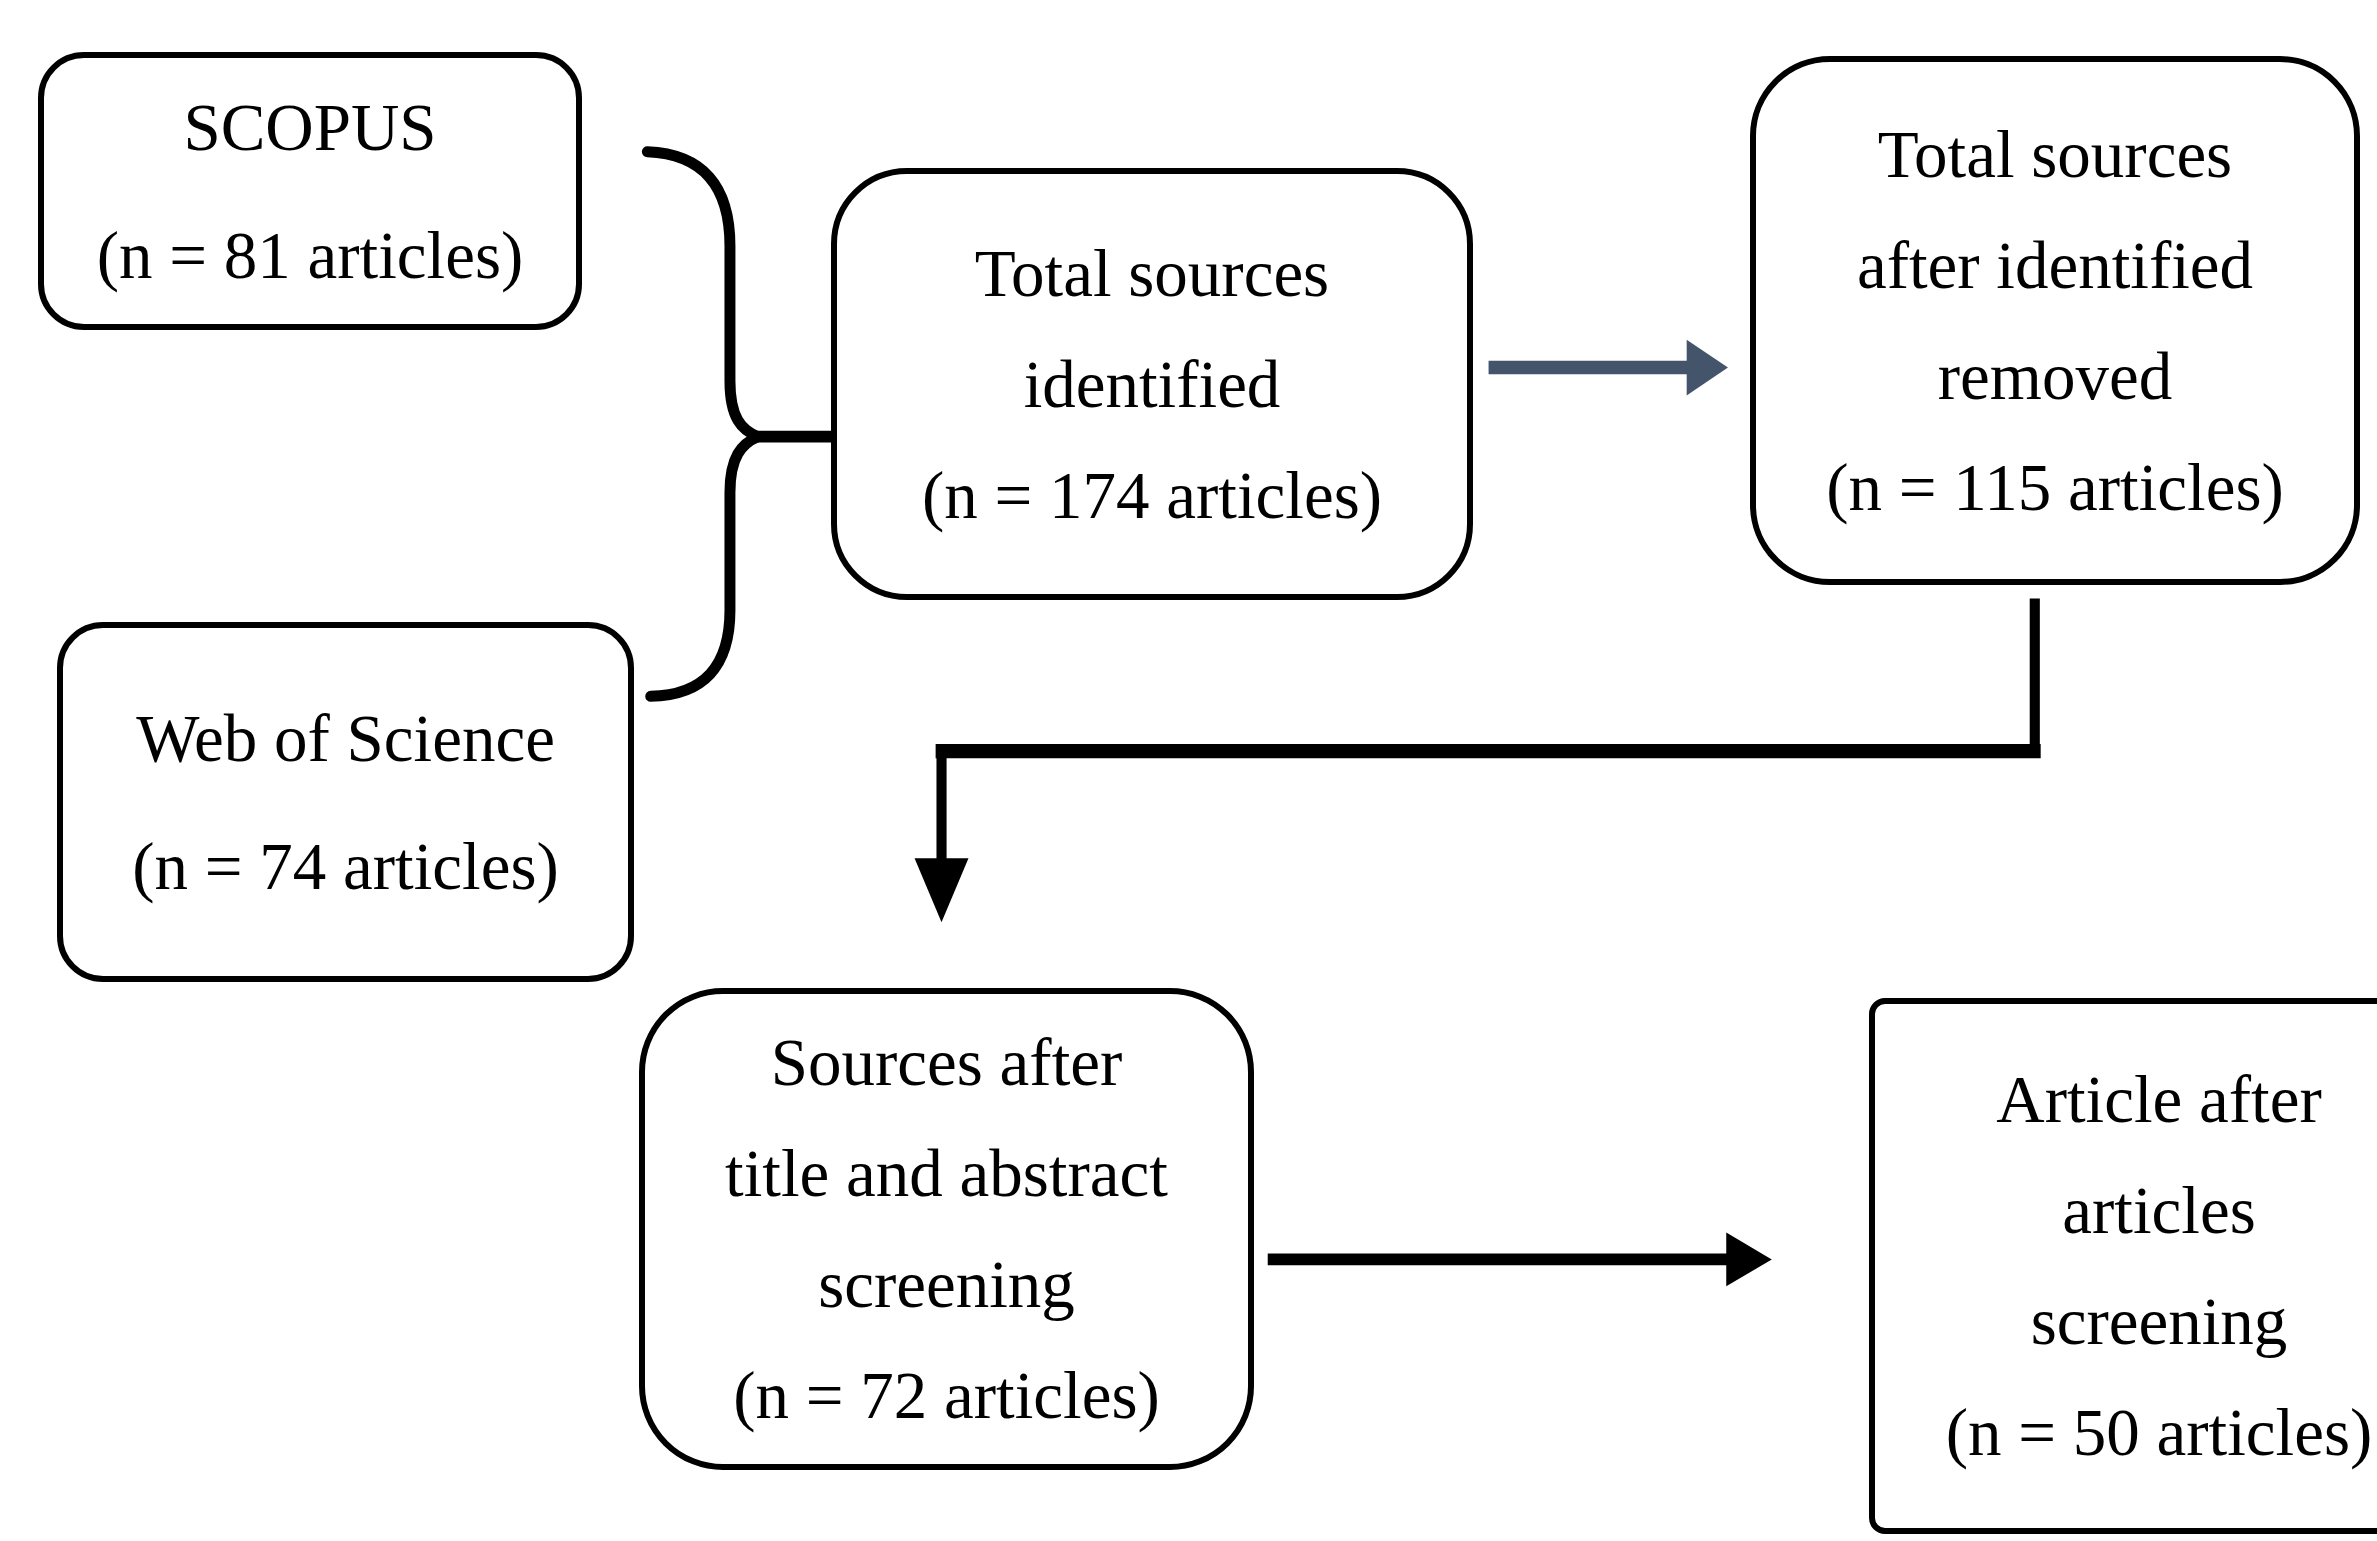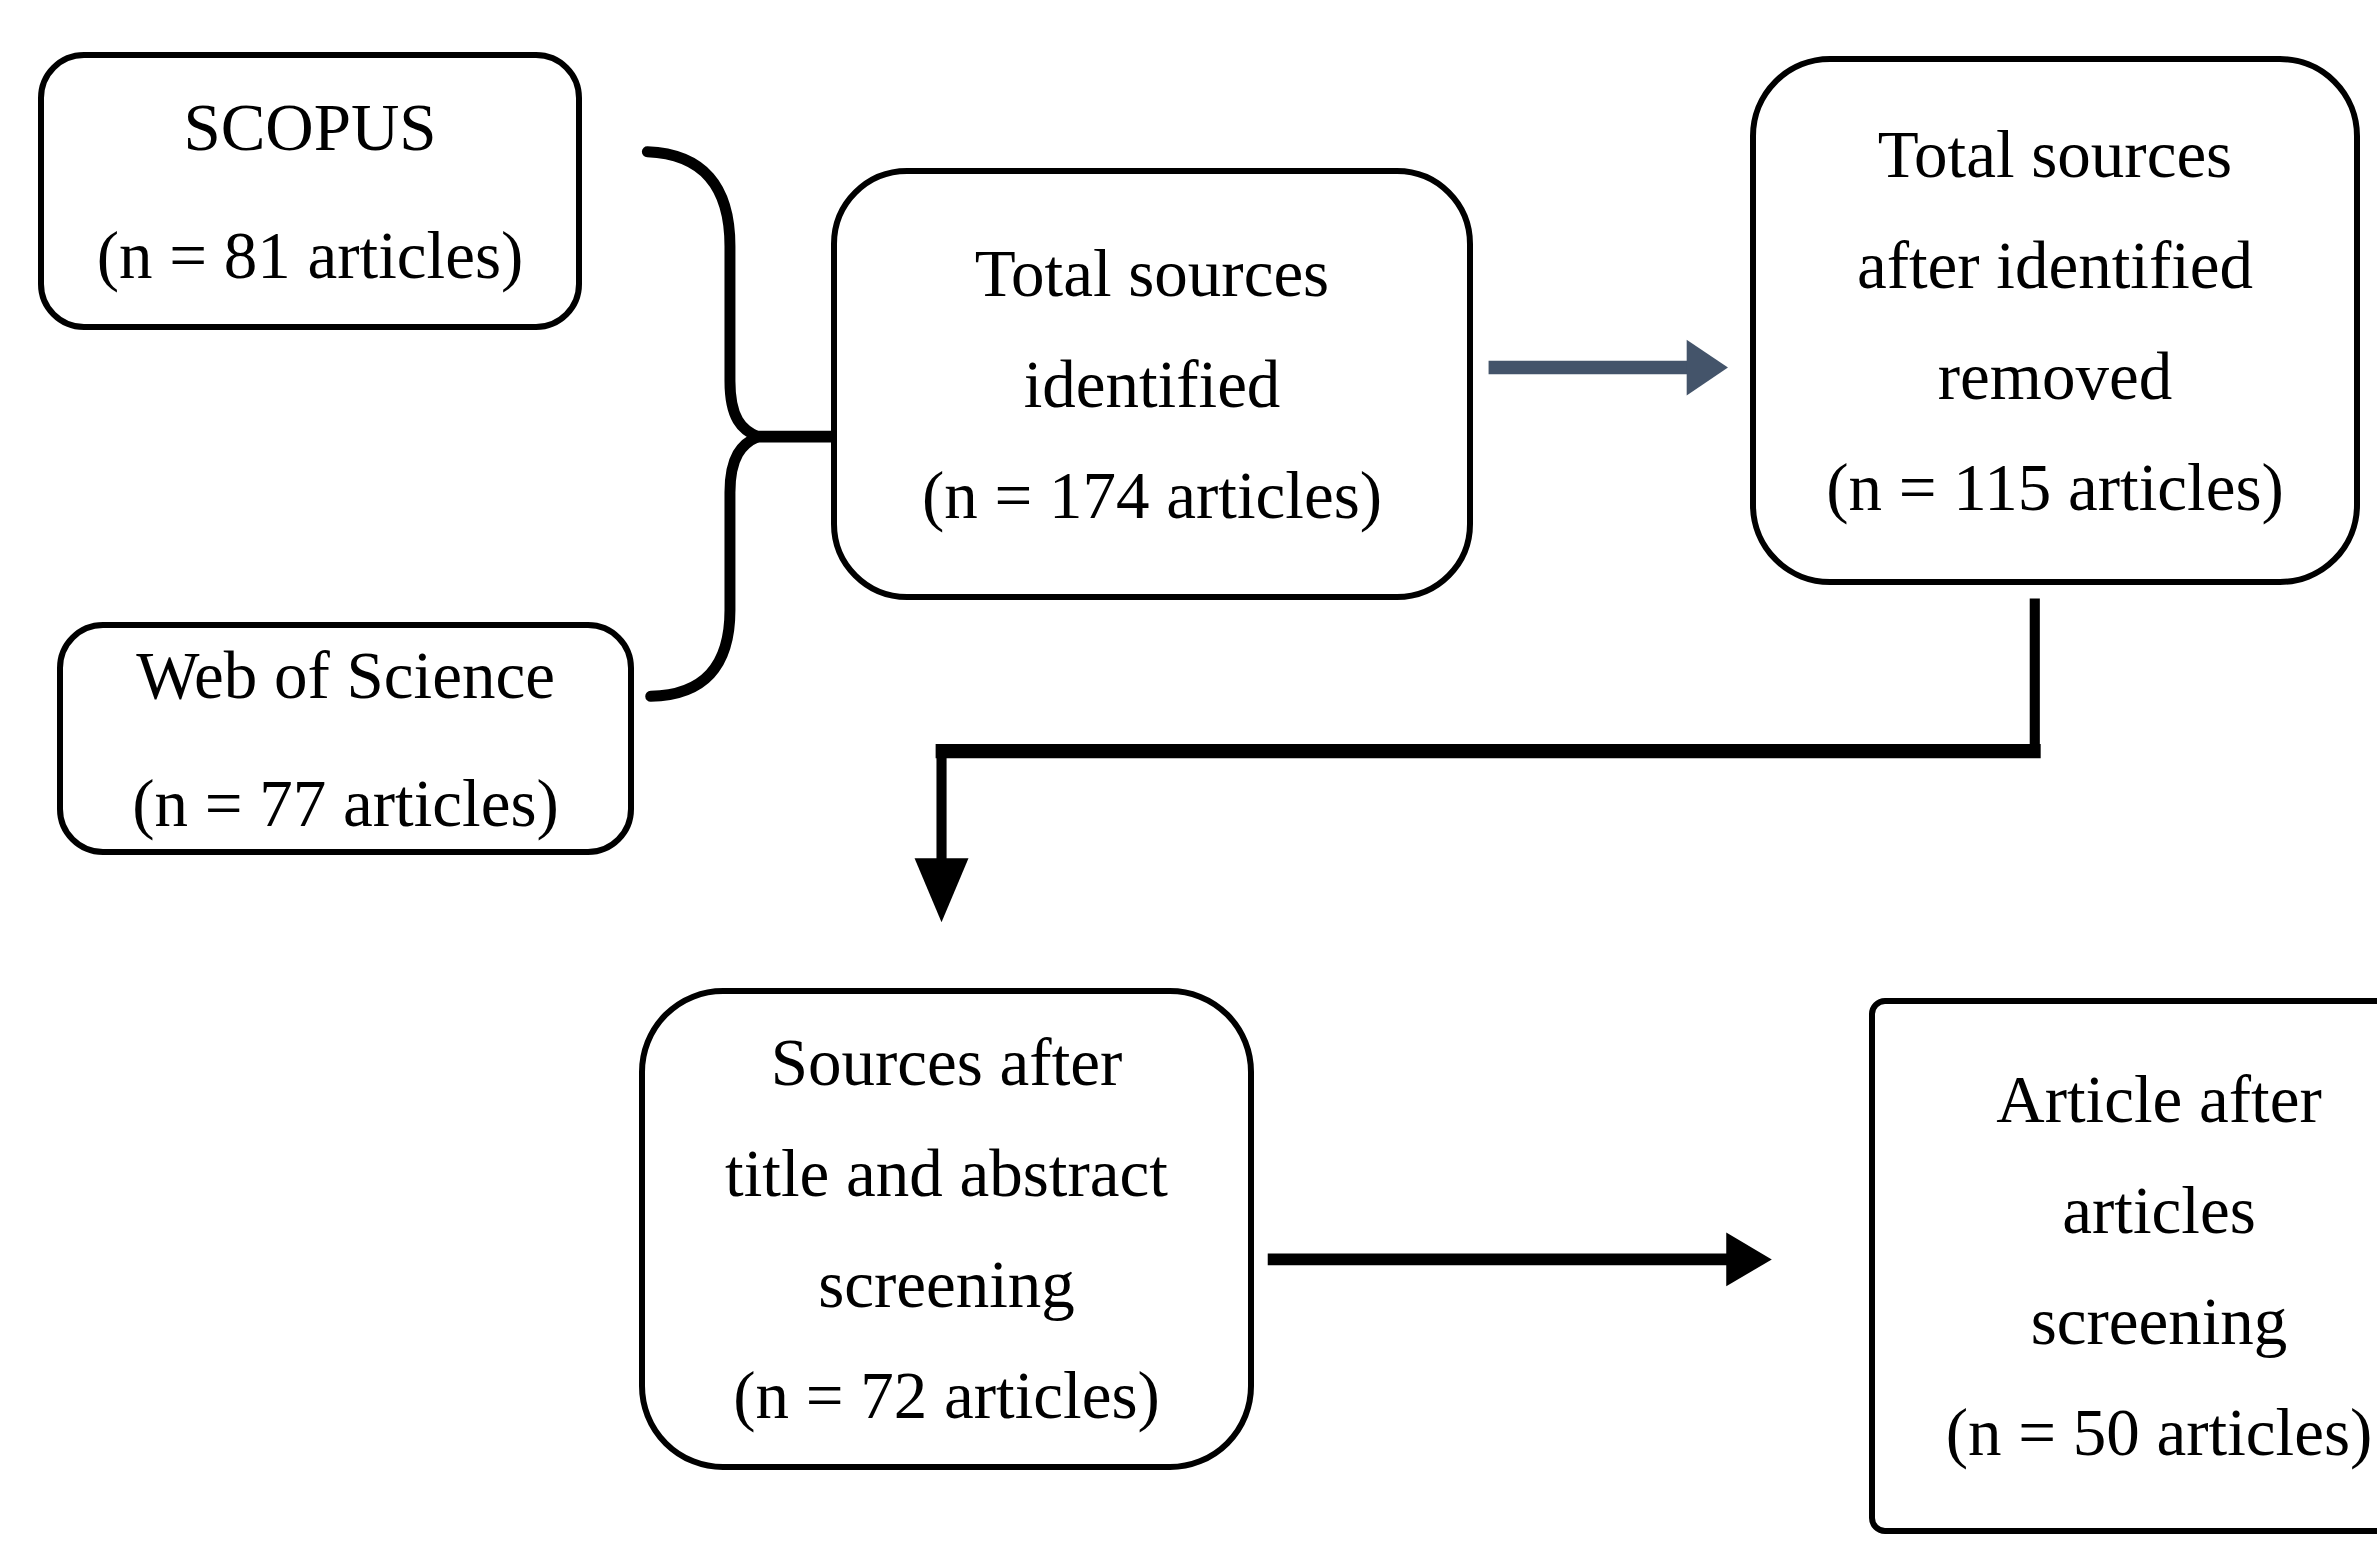--- a/index.html
+++ b/index.html
@@ -33,21 +33,21 @@
     flex-direction: column;
     justify-content: center;
     align-items: center;
     text-align: center;
     font-size: 67px;
     line-height: 111px;
     padding: 8.4px 23.6px;
   }
   .flow-box.lines-2 { line-height: 128px; }
   .box-scopus    { left: 38px;   top: 52px;   width: 544px; height: 278px; border-radius: 46px; }
-  .box-wos       { left: 57px;   top: 622px;  width: 577px; height: 233px; border-radius: 46px; }
+  .box-wos       { left: 57px;   top: 622px;  width: 577px; height: 360px; border-radius: 46px; }
   .box-identified{ left: 831px;  top: 168px;  width: 642px; height: 432px; border-radius: 76px; }
   .box-dedup     { left: 1750px; top: 56px;   width: 610px; height: 529px; border-radius: 80px; }
   .box-screen    { left: 639px;  top: 988px; width: 615px; height: 482px; border-radius: 84px; }
   .box-content   { left: 1869px; top: 998px; width: 580px; height: 536px; border-radius: 16px; }
   .box-line { white-space: nowrap; }
 </style>
 </head>
 <body>
 
 <div class="canvas">
@@ -69,21 +69,21 @@
     <polygon points="2048,1462 2048,1526 2102,1494" fill="#000000"></polygon>
   </svg>
 
   <div class="flow-box box-scopus lines-2">
     <div class="box-line">SCOPUS</div>
     <div class="box-line">(n = 81 articles)</div>
   </div>
 
   <div class="flow-box box-wos lines-2">
     <div class="box-line">Web of Science</div>
-    <div class="box-line">(n = 77 articles)</div>
+    <div class="box-line">(n = 74 articles)</div>
   </div>
 
   <div class="flow-box box-identified">
     <div class="box-line">Total sources</div>
     <div class="box-line">identified</div>
     <div class="box-line">(n = 174 articles)</div>
   </div>
 
   <div class="flow-box box-dedup">
     <div class="box-line">Total sources</div>

